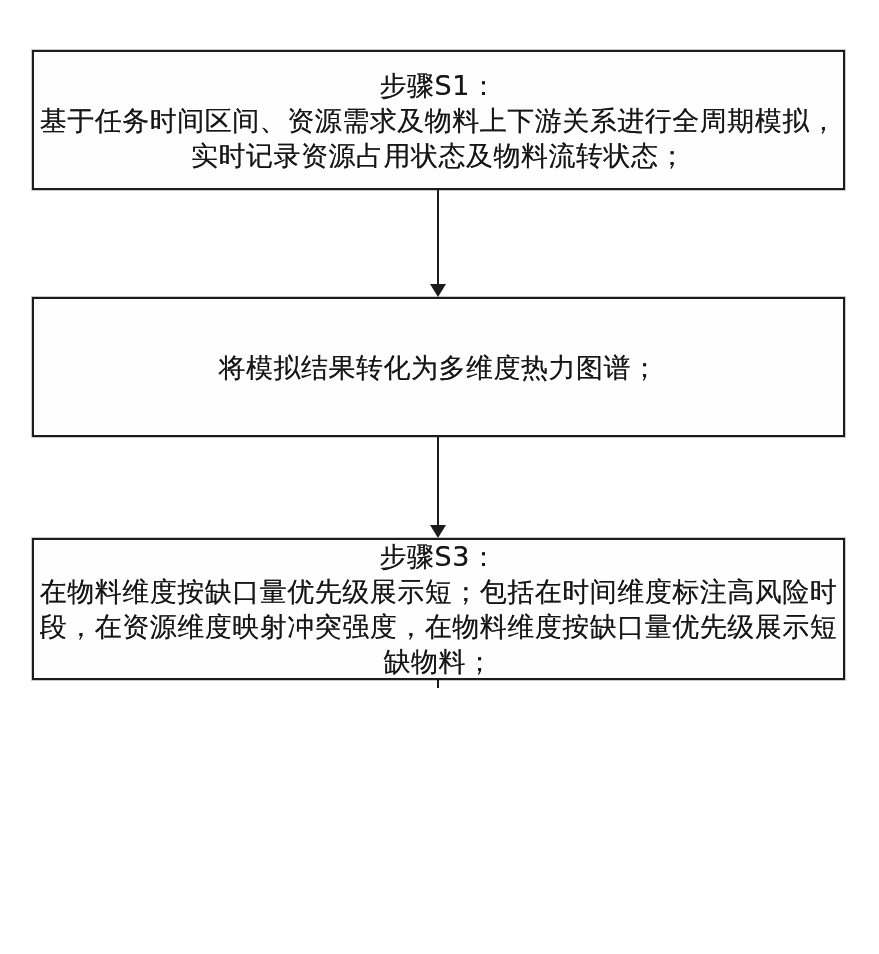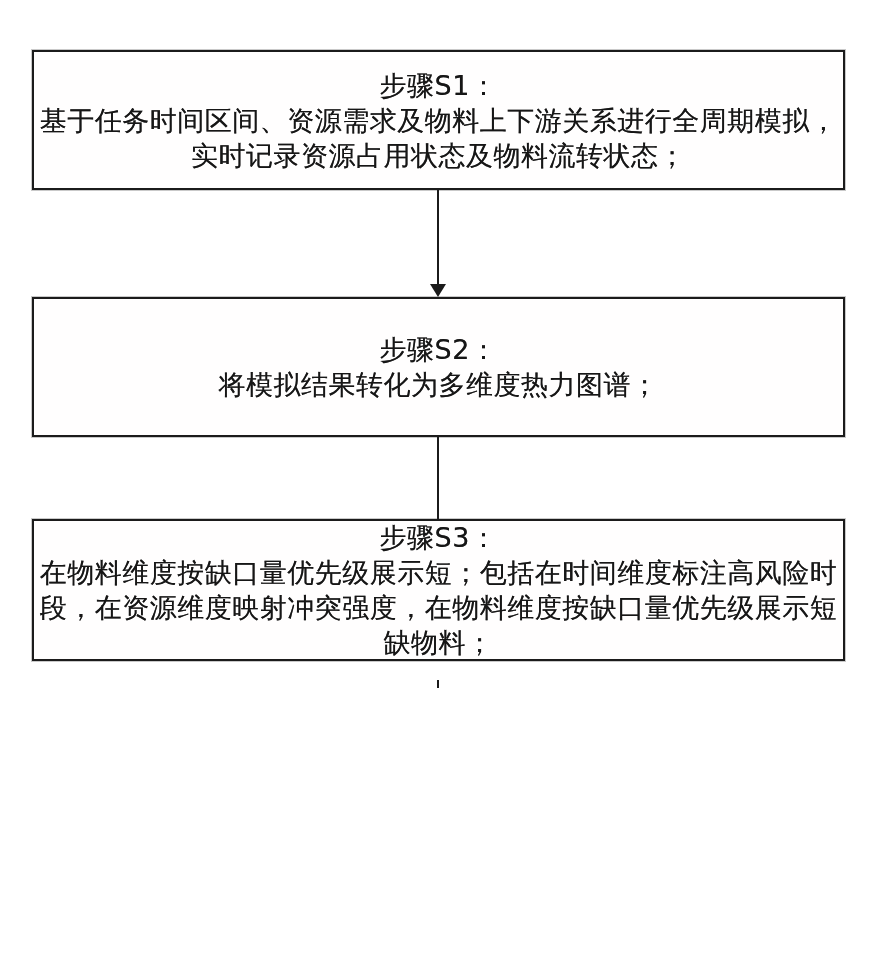--- a/index.html
+++ b/index.html
@@ -70,30 +70,29 @@
     <div class="step-line">基于任务时间区间、资源需求及物料上下游关系进行全周期模拟，</div>
     <div class="step-line">实时记录资源占用状态及物料流转状态；</div>
   </div>
 
   <div class="flow-arrow" style="top:190px; height:107px;">
     <div class="arrow-line"></div>
     <div class="arrow-head"></div>
   </div>
 
   <div class="step-box" style="top:297px; height:140px;">
-    <div class="step-title">步骤S2：</div>
     <div class="step-line">将模拟结果转化为多维度热力图谱；</div>
   </div>
 
   <div class="flow-arrow" style="top:437px; height:101px;">
     <div class="arrow-line"></div>
     <div class="arrow-head"></div>
   </div>
 
-  <div class="step-box" style="top:519px; height:142px;">
+  <div class="step-box" style="top:538px; height:142px;">
     <div class="step-title">步骤S3：</div>
     <div class="step-line">在物料维度按缺口量优先级展示短；包括在时间维度标注高风险时</div>
     <div class="step-line">段，在资源维度映射冲突强度，在物料维度按缺口量优先级展示短</div>
     <div class="step-line">缺物料；</div>
   </div>
 
   <div class="flow-arrow" style="top:680px; height:103px;">
     <div class="arrow-line"></div>
     <div class="arrow-head"></div>
   </div>

